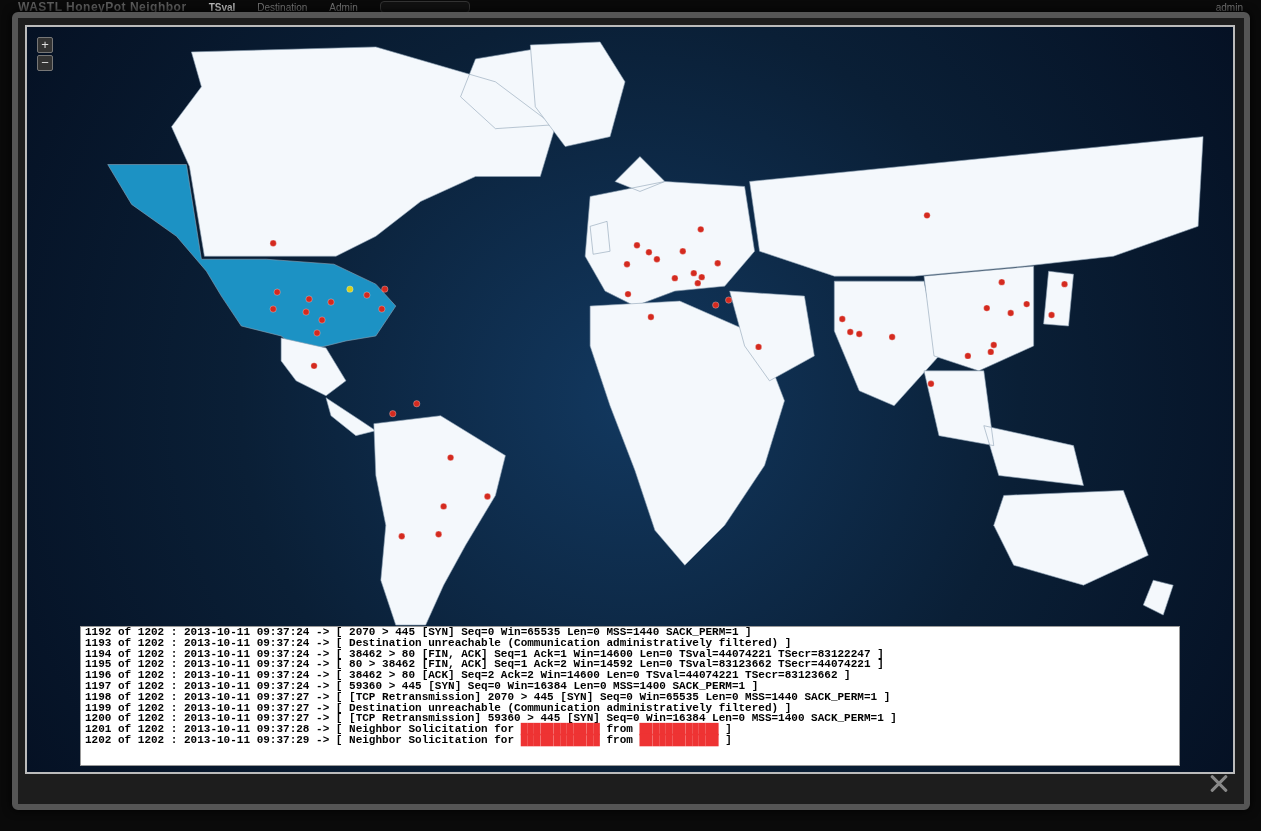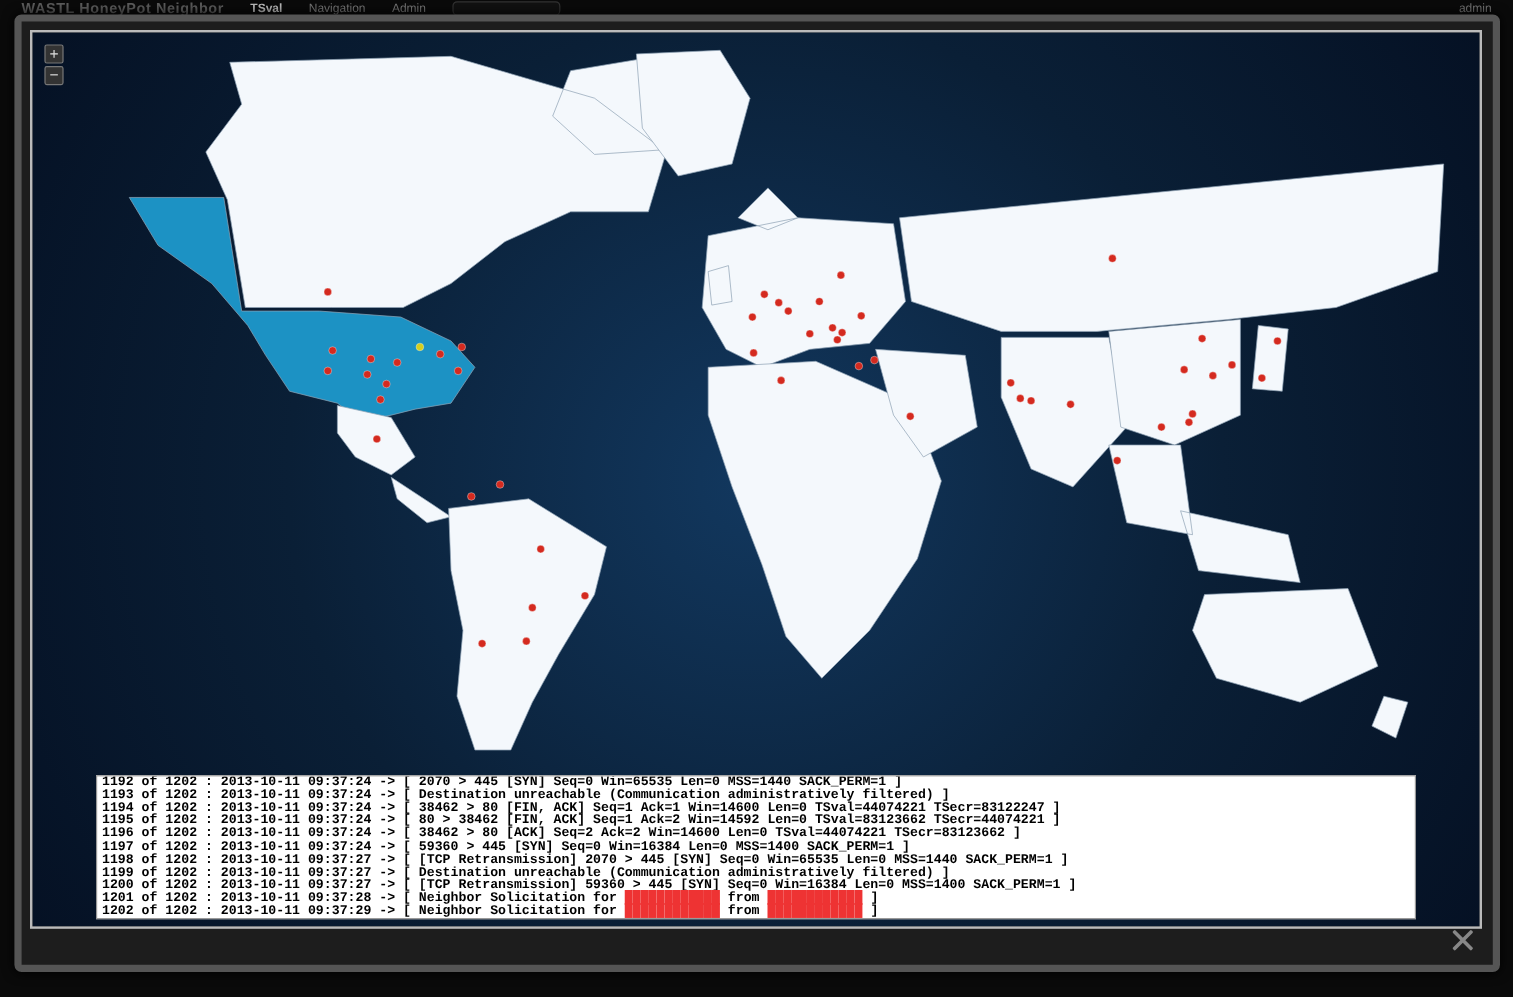--- a/index.html
+++ b/index.html
@@ -77,21 +77,21 @@
   .worldmap path.highlight { fill: #1c92c4; }
   .marker { fill:#d42a1f; stroke:#fff; stroke-width:0.3; }
   .marker.local { fill:#d4cf1f; }
 
   
   .log-console {
     position:absolute;
     left:53px;
     width:1100px;
     bottom: 6px;
-    height: 120px;
+    height: 140px;
     background:#fff;
     border:1px solid #999;
     font-family: "Consolas","Menlo","Courier New",monospace;
     font-size: 11px;
     line-height: 10.8px;
     font-weight: bold;
     color:#000;
     padding:0 4px;
     white-space: pre;
     overflow:hidden;
@@ -112,21 +112,21 @@
   .close-x::before { transform: rotate(45deg); }
   .close-x::after  { transform: rotate(-45deg); }
 
 </style>
 </head>
 <body>
 
 <div class="nav">
   <span class="brand">WASTL HoneyPot Neighbor</span>
   <span class="item active">TSval</span>
-  <span class="item">Navigation</span>
+  <span class="item">Destination</span>
   <span class="item">Admin</span>
   <span class="search" placeholder="Search"></span>
   <span class="spacer"></span>
   <span class="item">admin</span>
 </div>
 
 <div class="modal-frame">
 
   <div class="map-panel">
 

